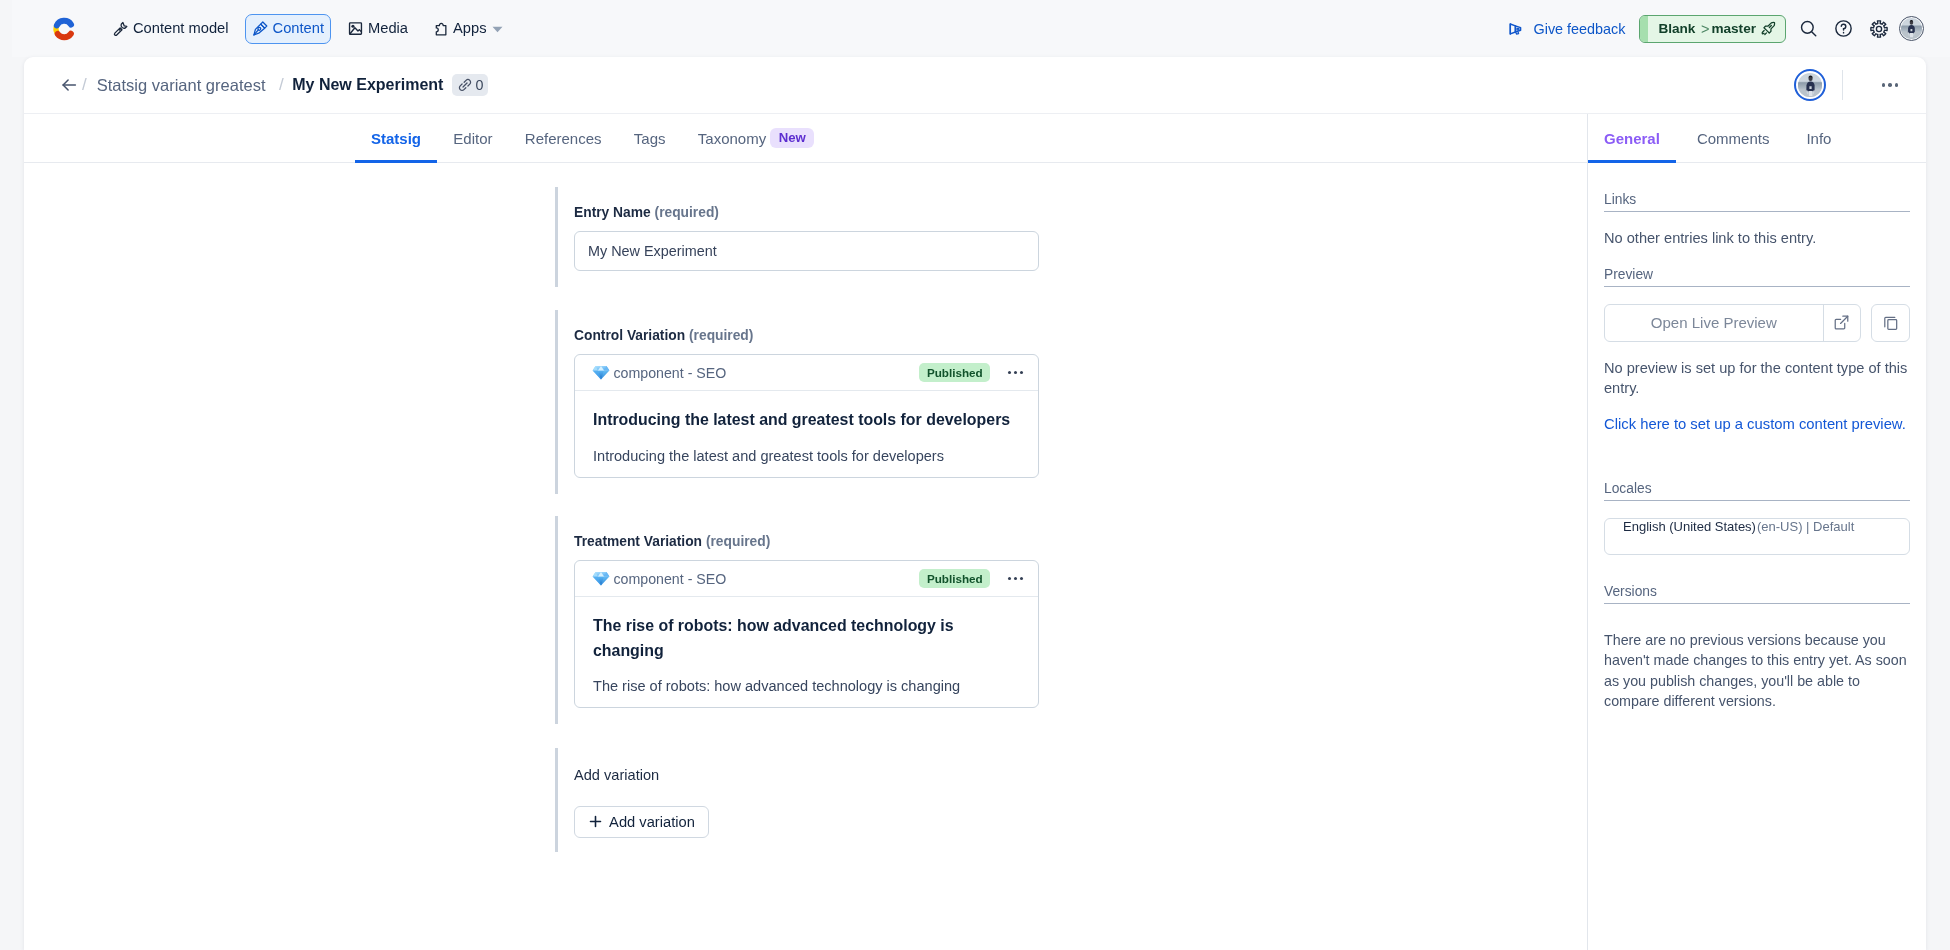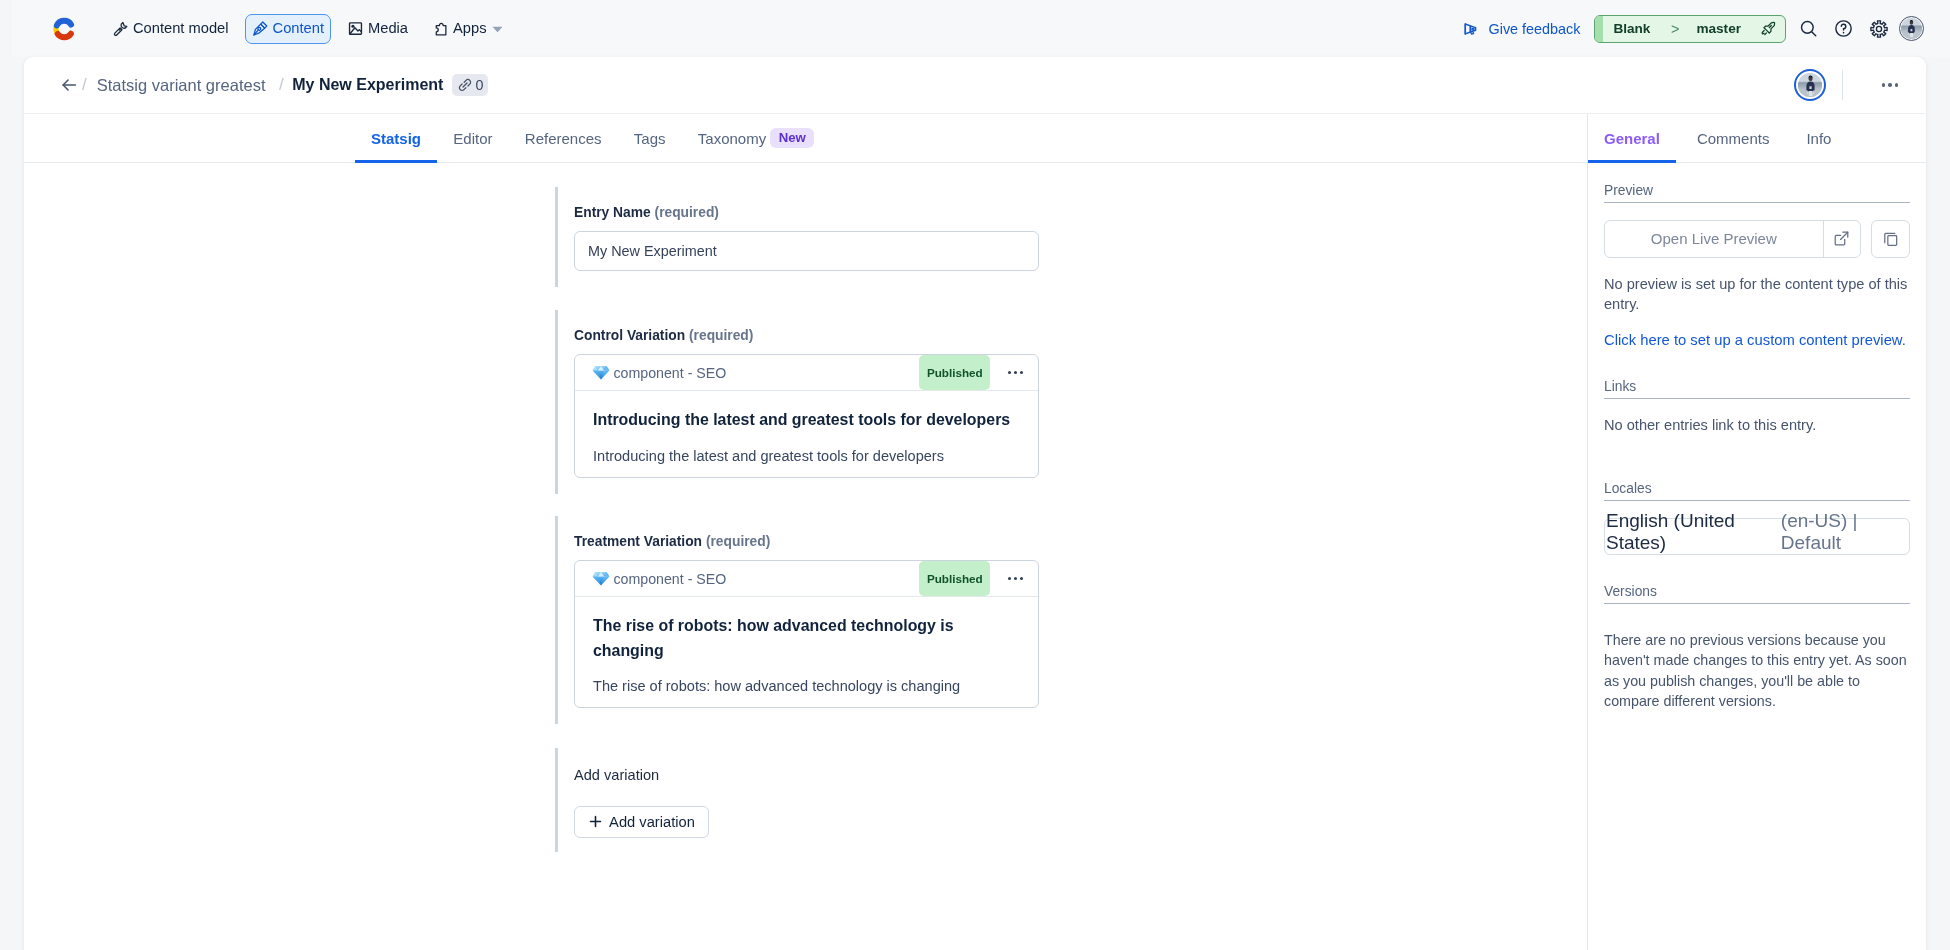--- a/index.html
+++ b/index.html
@@ -12,21 +12,21 @@
   #logo{margin-left:38px;width:28px;height:28px}
   .navlist{display:flex;align-items:center;margin-left:27px;gap:9px}
   .navitem{display:flex;align-items:center;gap:4px;height:30px;padding:0 6px;border-radius:6px;font-size:14.7px;color:#11223b;cursor:default;border:1px solid transparent}
   .navitem .lbl{line-height:1}
   .navitem.active{color:#0d56c8;background:#e5f0fd;border-color:#4d94f0;border-radius:7px}
   .caret{width:9px;height:6px;margin-left:2px}
   .navright{margin-left:auto;display:flex;align-items:center;margin-right:38px}
   #feedback{display:flex;align-items:center;gap:9px;color:#0d56c8;font-size:14.4px}
   #envbadge{display:flex;align-items:center;margin-left:14px;height:28px;border:1px solid #5ba56f;border-radius:6px;background:#e4f6e6;overflow:hidden}
   #envbadge .bar{width:7.9px;height:100%;background:#a6dfae}
-  #envbadge .inner{display:flex;align-items:center;gap:19px;padding:0 8px 0 10px;font-size:13.6px;color:#12402a;font-weight:700}
+  #envbadge .inner{display:flex;align-items:center;gap:4px;padding:0 8px 0 10px;font-size:13.6px;color:#12402a;font-weight:700}
   #envbadge .sep{color:#4d8664;font-weight:400;font-size:14.5px;width:5px;text-align:center;margin:0 1.5px}
   .iconbtn{width:35px;height:35px;display:flex;align-items:center;justify-content:center;border-radius:6px}
   #navicons{display:flex;align-items:center;gap:0;margin-left:5px}
   #avatarwrap{width:25px;height:25px;border-radius:50%;border:1.5px solid #495468;padding:1.2px;margin-left:3px}
   .avatarimg{width:100%;height:100%;border-radius:50%;overflow:hidden}
 
   
   #panel{position:absolute;left:24px;top:57px;width:1902px;height:893px;background:#fff;border-radius:9px 9px 0 0;box-shadow:0 1px 4px rgba(30,45,75,.09)}
   #bcrow{height:57px;display:flex;align-items:center;padding-left:34px;padding-right:22px;border-bottom:1px solid #edeff3;position:relative}
   #backbtn{width:22px;height:22px;display:flex;align-items:center;justify-content:center}
@@ -54,21 +54,21 @@
   .field{position:relative;padding-left:19px;max-width:485px}
   .field:before{content:"";position:absolute;left:0;top:0;bottom:0;width:3px;background:#ccd4de}
   .flabel{font-size:13.8px;font-weight:700;color:#1c2a42;line-height:21px;padding-top:15px;margin-bottom:8px}
   .flabel em{font-style:normal;font-weight:700;color:#67758c}
   .tinput{width:465px;height:40px;border:1px solid #ccd5de;border-radius:6px;background:#fff;font-size:14.4px;color:#36425a;padding:0 13px;display:flex;align-items:center}
 
   .card{width:465px;border:1px solid #ccd5de;border-radius:6px;background:#fff;overflow:hidden}
   .cardhead{height:36px;display:flex;align-items:center;padding:0 14.7px 0 16.5px;border-bottom:1px solid #e4e9ee}
   .cardhead .gem{width:18px;height:15px;margin-right:4px;display:flex;align-items:center}
   .cardhead .ctype{font-size:14.2px;color:#56657f}
-  .pubbadge{margin-left:auto;background:#c3efcb;color:#11522b;font-size:11.7px;font-weight:700;border-radius:5px;height:35px;display:flex;align-items:center;padding:0 7.7px}
+  .pubbadge{margin-left:auto;background:#c3efcb;color:#11522b;font-size:11.7px;font-weight:700;border-radius:5px;height:19px;display:flex;align-items:center;padding:0 7.7px}
   .cdots{display:flex;align-items:center;gap:2.6px;margin-left:17.5px}
   .cdots i{width:3.4px;height:3.4px;border-radius:50%;background:#343f54;display:block}
   .cardbody{padding:17px 18px 11px 18px}
   .ctitle{font-size:15.92px;font-weight:700;color:#11223b;line-height:24.5px}
   .cdesc{font-size:14.55px;color:#37455e;margin-top:14px;line-height:19px}
 
   .addbtn{display:inline-flex;align-items:center;gap:7.5px;height:32.4px;padding:0 13.6px;border:1px solid #d0d8e1;border-radius:6px;background:#fff;font-size:14.7px;font-weight:400;color:#11223b}
   .addbtn .plus{width:13px;height:13px}
 
   
@@ -87,21 +87,21 @@
   .pubbtn .dc{position:absolute;right:14px;top:50%;transform:translateY(-50%);width:12px;height:7px}
   .lastsaved{margin-top:10.1px;font-size:14.6px;color:#46546c;line-height:18px;padding-bottom:13px}
   .prevrow{display:flex;margin-top:17px;gap:10.5px}
   .prevbox{width:257.5px;height:38px;border:1px solid #d5dde5;border-radius:6px;display:flex;align-items:center}
   .prevbox .t{flex:1;text-align:center;font-size:15px;color:#7c8799}
   .prevbox .ext{width:37px;height:100%;border-left:1px solid #d5dde5;display:flex;align-items:center;justify-content:center}
   .copybox{width:39px;height:38px;border:1px solid #d5dde5;border-radius:6px;display:flex;align-items:center;justify-content:center}
   .ptext{margin-top:16px;font-size:14.6px;color:#46546c;line-height:20.5px}
   .plink{margin-top:16px;font-size:14.8px;color:#1257d6;font-weight:400;line-height:19px;white-space:nowrap}
   .linktext{margin-top:17px;font-size:14.6px;color:#46546c;line-height:18px}
-  .localebox{margin-top:17px;height:37px;border:1px solid #d5dde5;border-radius:6px;display:flex;align-items:flex-end;padding:0 1px;font-size:19px;color:#1c2a42}
+  .localebox{margin-top:17px;height:37px;border:1px solid #d5dde5;border-radius:6px;display:flex;align-items:flex-start;padding:0 18px;font-size:13px;color:#1c2a42}
   .localebox em{font-style:normal;color:#67758c;margin-left:1px}
   .editloc{margin-top:9.5px;height:29.5px;border:1px solid #ccd5de;border-radius:6px;display:flex;align-items:center;justify-content:center;font-size:14.6px;font-weight:400;color:#1c2a42}
   .vertext{margin-top:26px;font-size:14.3px;color:#46546c;line-height:20.5px;letter-spacing:-0.01px}
 </style>
 </head>
 <body>
 <svg width="0" height="0" style="position:absolute" aria-hidden="true">
     <defs>
   <linearGradient id="skyg" x1="0" y1="0" x2="0" y2="1">
     <stop offset="0" stop-color="#c6d0d9"></stop>
@@ -434,20 +434,25 @@
 
     <div id="sidecol">
       <div id="stabs">
         <div class="stab active"><span>General</span></div>
         <div class="stab"><span>Comments</span></div>
         <div class="stab"><span>Info</span></div>
       </div>
       <div class="sside">
 
 
+        <div class="sect" style="padding-top:28px">
+          <div class="secthead">Links</div>
+          <div class="linktext">No other entries link to this entry.</div>
+        </div>
+
         <div class="sect">
           <div class="secthead">Preview</div>
           <div class="prevrow">
             <div class="prevbox">
               <span class="t">Open Live Preview</span>
               <span class="ext">
                 <svg width="19" height="19" viewBox="0 0 20 20" fill="none" stroke="#646f85" stroke-width="1.3" stroke-linecap="round" stroke-linejoin="round">
                   <path d="M11.4 3.4h5.2v5.2"></path>
                     <path d="M16.6 3.4 9.0 11.0"></path>
                   <path d="M13.4 11.0v4.7a1.0 1.0 0 0 1-1.0 1.0H4.4a1.0 1.0 0 0 1-1.0-1.0V7.7a1.0 1.0 0 0 1 1.0-1.0h4.7"></path>
@@ -458,25 +463,20 @@
               <svg width="19" height="19" viewBox="0 0 20 20" fill="none" stroke="#646f85" stroke-width="1.3" stroke-linejoin="round" stroke-linecap="round">
                 <rect x="7.2" y="7.0" width="9.3" height="10.2" rx="0.9"></rect>
                 <path d="M14.6 4.6H5.0a1.0 1.0 0 0 0-1.0 1.0v9.0"></path>
               </svg>
             </div>
           </div>
           <div class="ptext">No preview is set up for the content type of this entry.</div>
           <div class="plink">Click here to set up a custom content preview.</div>
         </div>
 
-        <div class="sect" style="padding-top:28px">
-          <div class="secthead">Links</div>
-          <div class="linktext">No other entries link to this entry.</div>
-        </div>
-
         <div class="sect" style="padding-top:46px">
           <div class="secthead">Locales</div>
           <div class="localebox">
             <span>English (United States)</span>
             <em>(en-US) | Default</em>
           </div>
         </div>
 
         <div class="sect" style="padding-top:28px">
           <div class="secthead">Versions</div>

